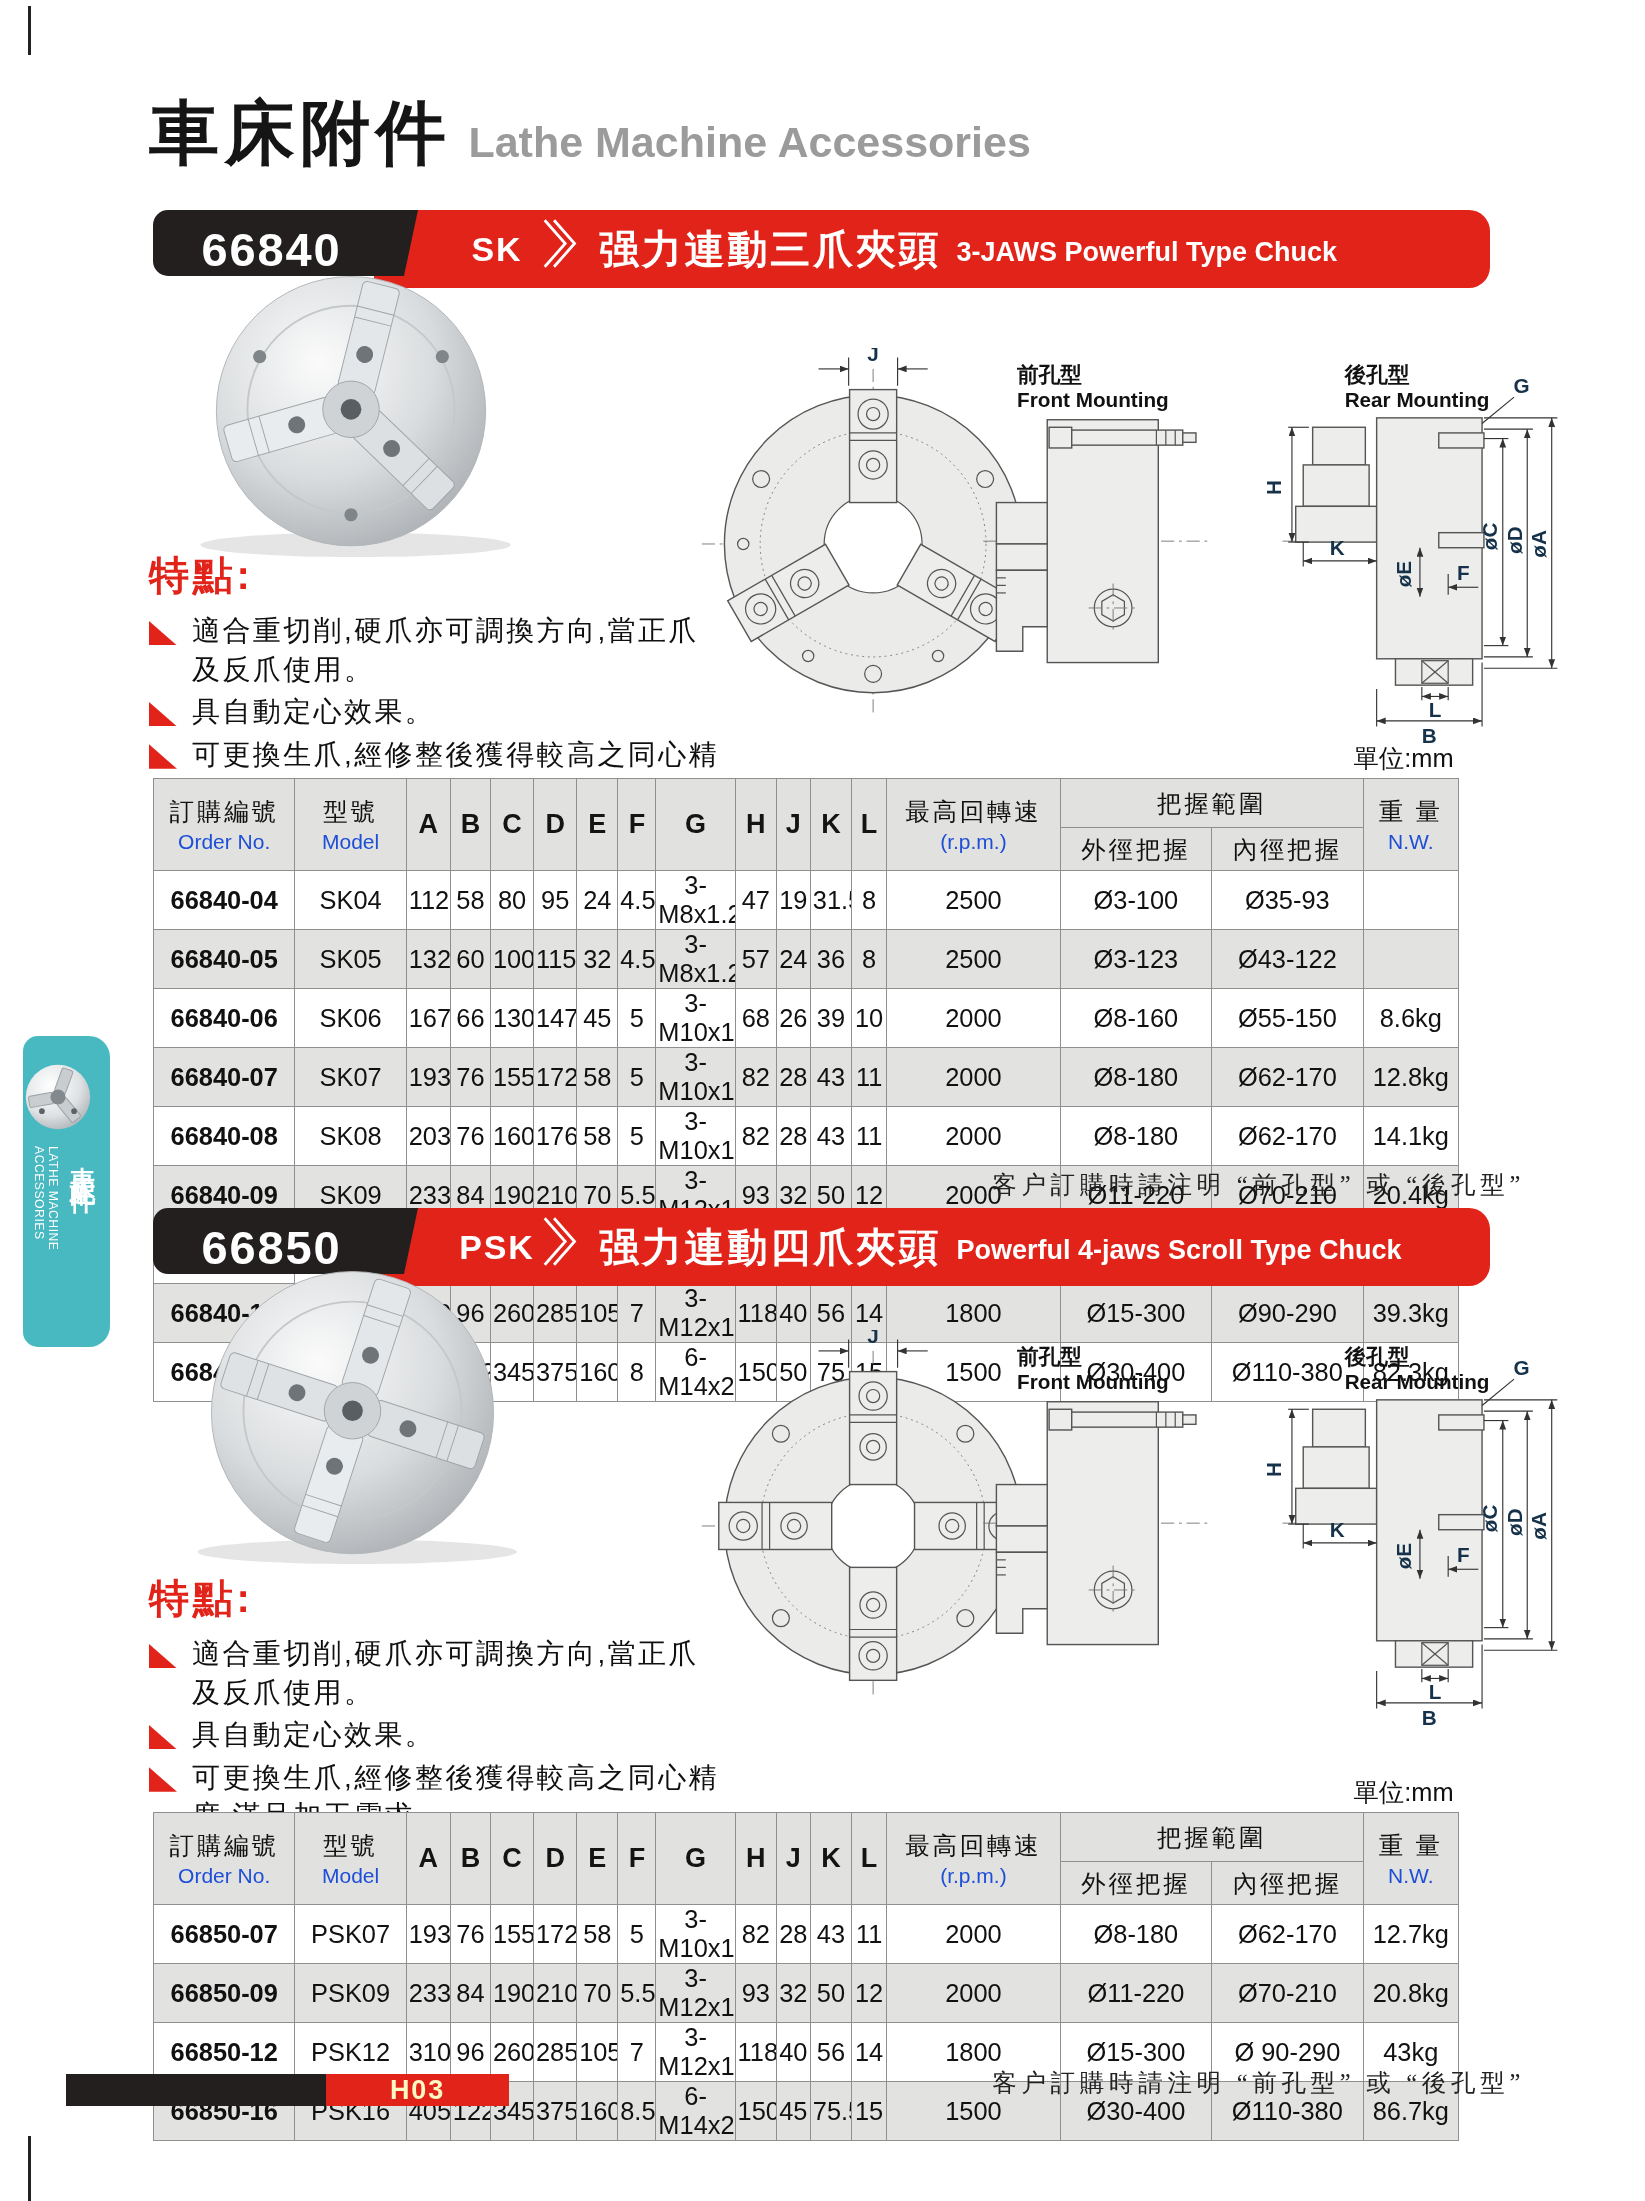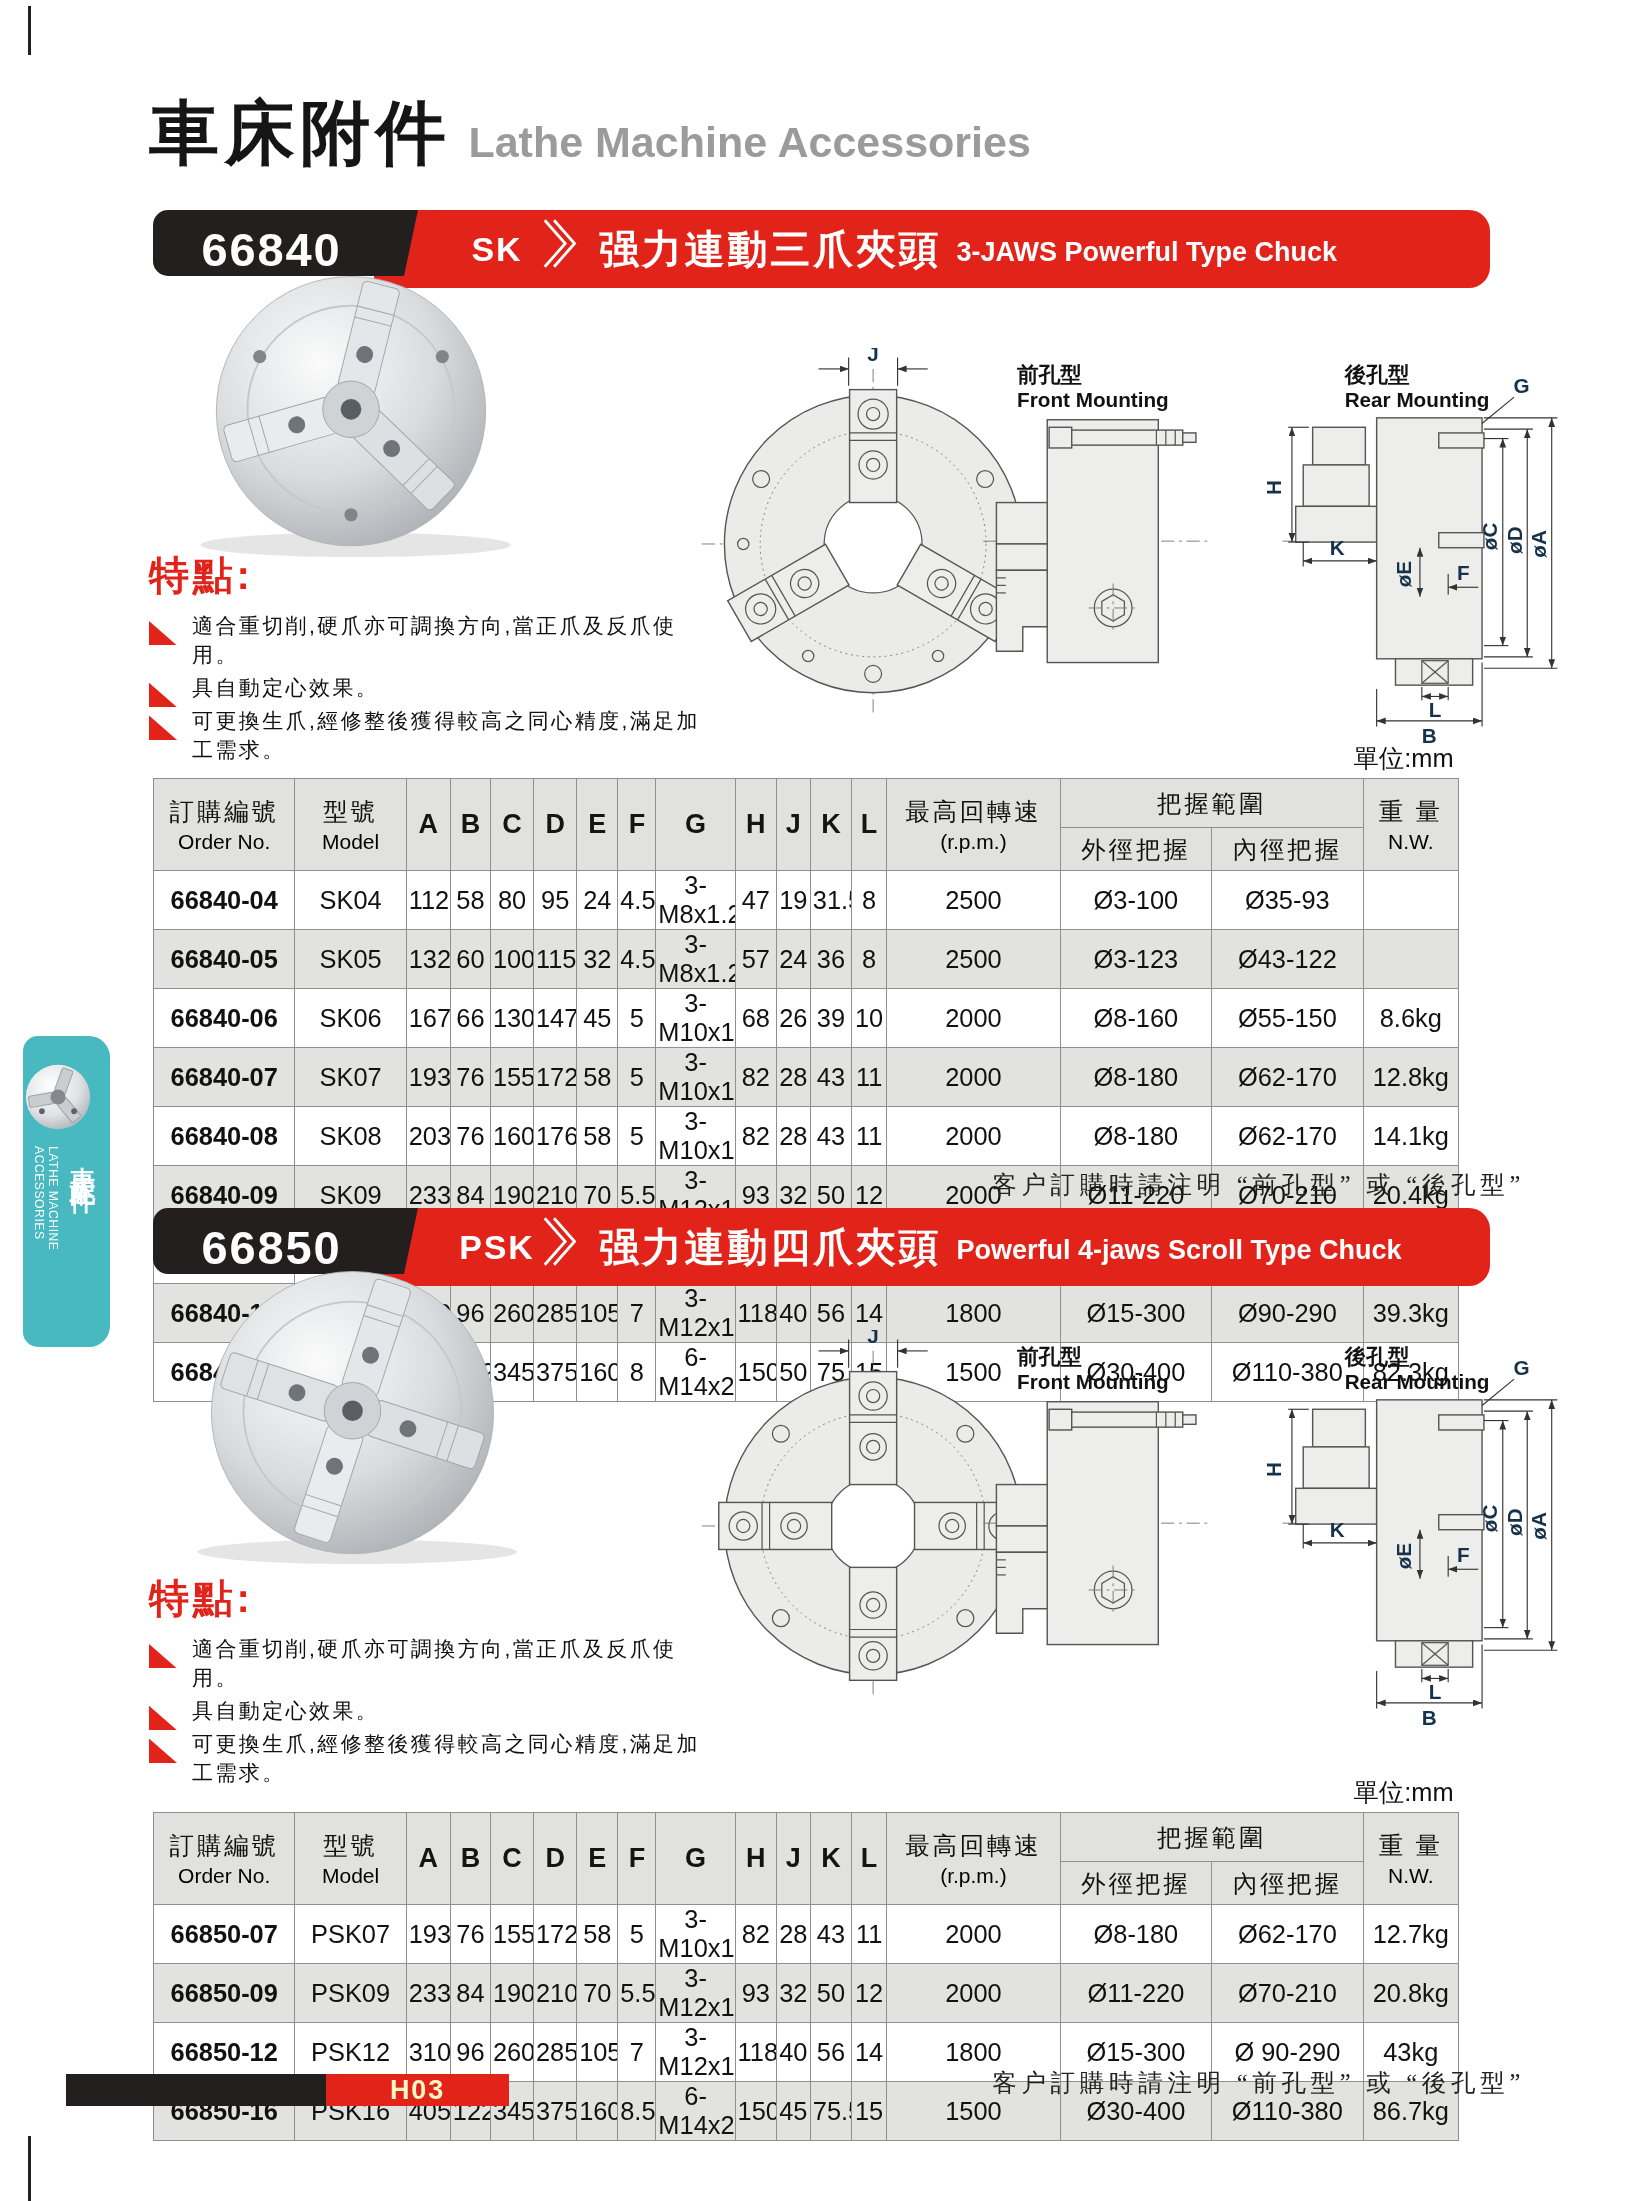--- a/index.html
+++ b/index.html
@@ -30,36 +30,36 @@
                text-align:center;font-size:34px;font-weight:bold;color:#fff;letter-spacing:1.9px;}
   .banner-chevron{position:absolute;left:388px;top:7.5px;}
   .banner-titles{position:absolute;left:446px;top:0;bottom:0;display:flex;align-items:center;gap:15px;}
   .banner-title-zh{font-size:40px;font-weight:bold;color:#fff;letter-spacing:2.8px;white-space:nowrap;}
   .banner-title-en{font-size:27px;font-weight:bold;color:#fff;margin-top:7.5px;white-space:nowrap;}
 
   
   .features{position:absolute;left:149px;width:574px;}
   .features h3{margin:0 0 9.4px 0;font-size:40px;font-weight:bold;color:var(--red);letter-spacing:3.8px;}
   .features ul{margin:0;padding:0;list-style:none;}
-  .features li{position:relative;padding-left:43px;font-size:21px;letter-spacing:2.4px;
+  .features li{position:relative;padding-left:43px;font-size:28px;letter-spacing:2.4px;
                line-height:1.38;color:#101010;margin-bottom:3.8px;}
   .features li::before{content:"";position:absolute;left:0;top:8.5px;width:28px;height:24.5px;
                background:var(--red);clip-path:polygon(0 0,100% 100%,0 100%);}
 
   .unit{position:absolute;left:1281px;width:245px;text-align:center;font-size:25.4px;color:#111;}
 
   
   table.spec{position:absolute;left:153px;width:1306px;border-collapse:collapse;table-layout:fixed;}
   table.spec th,table.spec td{border:1.4px solid var(--line);text-align:center;vertical-align:middle;
       padding:0 1.9px;overflow:hidden;}
   table.spec thead th{background:#e1e1df;font-weight:normal;}
   table.spec thead tr:first-child{height:49px;}
   table.spec thead tr:last-child{height:43px;}
   .th-zh{display:block;font-size:24.5px;letter-spacing:2.8px;color:#111;}
-  .th-en{display:block;font-size:21px;color:#000000;margin-top:1.9px;}
+  .th-en{display:block;font-size:21px;color:#1d4ed8;margin-top:1.9px;}
   .th-dim{font-weight:bold !important;font-size:27px;}
   table.spec tbody td{font-size:25.4px;color:#111;background:#fff;}
   table.spec tbody tr:nth-child(even) td{background:#e2e2e0;}
   table.spec tbody tr{height:32px;}
   table.spec2 tbody tr{height:40px;}
   td.c-order{font-weight:bold;font-size:24.5px;}
   td.c-g{font-size:14px;}
 
   .note{position:absolute;left:659px;width:866px;text-align:right;
         font-family:"Liberation Serif",serif;font-size:24.5px;letter-spacing:4.7px;color:#222;}

